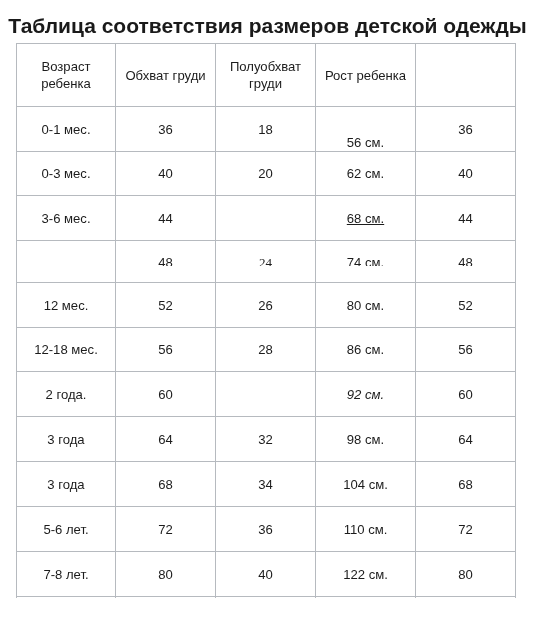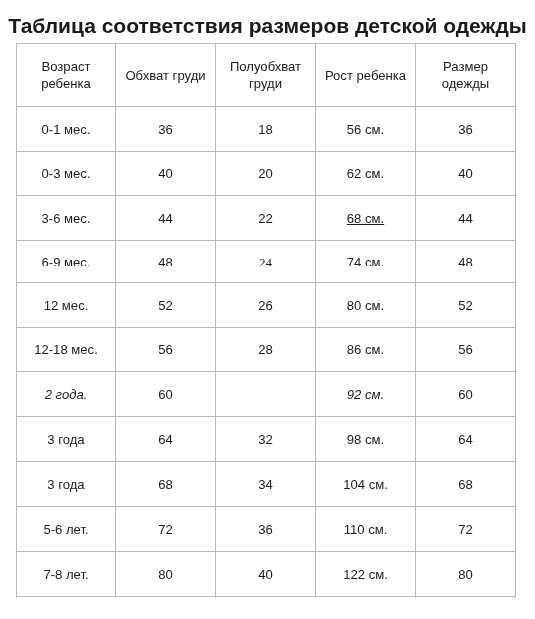--- a/index.html
+++ b/index.html
@@ -127,33 +127,30 @@
       </div>
       <div class="cell header-cell" style="left: 100px; top: 1px; width: 99px; height: 62px;">
         <span class="txt">Обхват груди</span>
       </div>
       <div class="cell header-cell" style="left: 200px; top: 1px; width: 99px; height: 62px;">
         <span class="txt">Полуобхват<br>груди</span>
       </div>
       <div class="cell header-cell" style="left: 300px; top: 1px; width: 99px; height: 62px; text-align: center;">
         <span class="txt">Рост ребенка</span>
       </div>
-      <div class="cell header-cell" style="left: 400px; top: 1px; width: 99px; height: 62px;">
-        <span class="txt">Размер<br>одежды</span>
-      </div>
       <div class="cell data-cell" style="left: 1px; top: 64px; width: 98px; height: 44px;">
         <span class="txt">0-1 мес.</span>
       </div>
       <div class="cell data-cell" style="left: 100px; top: 64px; width: 99px; height: 44px;">
         <span class="txt">36</span>
       </div>
       <div class="cell data-cell" style="left: 200px; top: 64px; width: 99px; height: 44px;">
         <span class="txt">18</span>
       </div>
-      <div class="cell data-cell" style="left: 300px; top: 64px; width: 99px; height: 44px;">
+      <div class="cell data-cell" style="left: 300px; top: 64px; width: 99px; height: 44px; align-items: flex-end;">
         <span class="txt">56 см.</span>
       </div>
       <div class="cell data-cell" style="left: 400px; top: 64px; width: 99px; height: 44px;">
         <span class="txt">36</span>
       </div>
       <div class="cell data-cell" style="left: 1px; top: 109px; width: 98px; height: 43px;">
         <span class="txt">0-3 мес.</span>
       </div>
       <div class="cell data-cell" style="left: 100px; top: 109px; width: 99px; height: 43px;">
         <span class="txt">40</span>
@@ -166,33 +163,25 @@
       </div>
       <div class="cell data-cell" style="left: 400px; top: 109px; width: 99px; height: 43px;">
         <span class="txt">40</span>
       </div>
       <div class="cell data-cell" style="left: 1px; top: 153px; width: 98px; height: 44px;">
         <span class="txt">3-6 мес.</span>
       </div>
       <div class="cell data-cell" style="left: 100px; top: 153px; width: 99px; height: 44px;">
         <span class="txt">44</span>
       </div>
-      <div class="cell data-cell" style="left: 200px; top: 153px; width: 99px; height: 44px;">
-        <span class="txt">22</span>
-      </div>
       <div class="cell data-cell" style="left: 300px; top: 153px; width: 99px; height: 44px; text-decoration: underline;">
         <span class="txt">68 см.</span>
       </div>
       <div class="cell data-cell" style="left: 400px; top: 153px; width: 99px; height: 44px;">
         <span class="txt">44</span>
-      </div>
-      <div class="cell data-cell clipped" style="left: 1px; top: 198px; width: 98px; height: 41px;">
-        <span class="txt">
-          <span>6-9 мес.</span>
-        </span>
       </div>
       <div class="cell data-cell clipped" style="left: 100px; top: 198px; width: 99px; height: 41px;">
         <span class="txt">
           <span>48</span>
         </span>
       </div>
       <div class="cell data-cell clipped" style="left: 200px; top: 198px; width: 99px; height: 41px; font-family: Liberation Serif, serif;">
         <span class="txt">
           <span>24</span>
         </span>
@@ -230,21 +219,21 @@
       </div>
       <div class="cell data-cell" style="left: 200px; top: 285px; width: 99px; height: 43px;">
         <span class="txt">28</span>
       </div>
       <div class="cell data-cell" style="left: 300px; top: 285px; width: 99px; height: 43px;">
         <span class="txt">86 см.</span>
       </div>
       <div class="cell data-cell" style="left: 400px; top: 285px; width: 99px; height: 43px;">
         <span class="txt">56</span>
       </div>
-      <div class="cell data-cell" style="left: 1px; top: 329px; width: 98px; height: 44px; font-style: italic;">
+      <div class="cell data-cell" style="left: 1px; top: 329px; width: 98px; height: 44px;">
         <span class="txt">2 года.</span>
       </div>
       <div class="cell data-cell" style="left: 100px; top: 329px; width: 99px; height: 44px;">
         <span class="txt">60</span>
       </div>
       <div class="cell data-cell" style="left: 300px; top: 329px; width: 99px; height: 44px; font-style: italic;">
         <span class="txt">92 см.</span>
       </div>
       <div class="cell data-cell" style="left: 400px; top: 329px; width: 99px; height: 44px;">
         <span class="txt">60</span>

